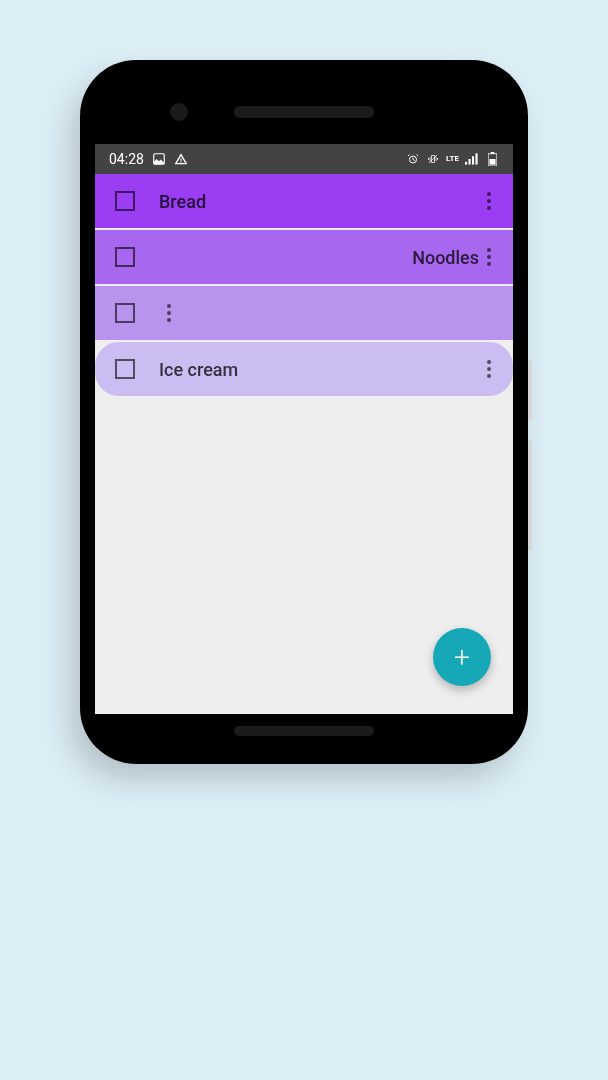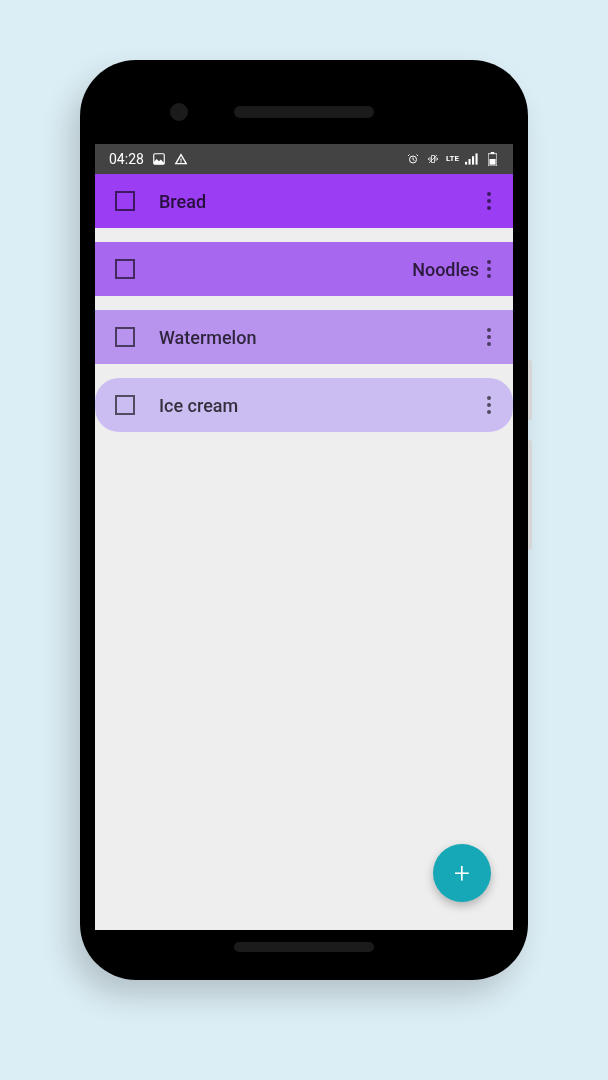--- a/index.html
+++ b/index.html
@@ -19,21 +19,21 @@
     content: "";
     position: absolute;
     inset: 0;
     border-radius: 56px;
     box-shadow: -10px 16px 30px rgba(0,0,0,0.18);
     z-index: 0;
   }
   .phone {
     position: relative;
     width: 448px;
-    height: 920px;
+    height: 704px;
     background: #000;
     border-radius: 56px;
     padding: 10px;
     z-index: 1;
   }
   .phone-inner {
     position: relative;
     width: 100%;
     height: 100%;
     background: #000;
@@ -115,21 +115,21 @@
   .app-title {
     font-size: 22px;
     font-weight: 800;
     color: #222;
     letter-spacing: -0.3px;
   }
   .appbar-actions { display: flex; align-items: center; gap: 18px; padding-right: 6px; }
   .icon-btn { width: 28px; height: 28px; display: inline-flex; align-items: center; justify-content: center; cursor: pointer; }
   .icon-btn svg { display: block; }
   
-  .list { display: flex; flex-direction: column; gap: 14px; }
+  .list { display: flex; flex-direction: column; gap: 2px; }
   .todo-item {
     height: 54px;
     display: flex;
     align-items: center;
     padding: 0 14px 0 20px;
   }
   .check {
     width: 20px;
     height: 20px;
     border: 2.5px solid rgba(0,0,0,0.6);
@@ -251,21 +251,20 @@
               <div class="check"></div>
               <div class="todo-label">Noodles</div>
               <div class="more-dots">
                 <span></span>
                 <span></span>
                 <span></span>
               </div>
             </div>
             <div class="todo-item" style="background: rgb(185, 148, 239);">
               <div class="check"></div>
-              <div class="todo-label">Watermelon</div>
               <div class="more-dots">
                 <span></span>
                 <span></span>
                 <span></span>
               </div>
             </div>
             <div class="todo-item" style="background: rgb(203, 189, 242); border-radius: 24px;">
               <div class="check"></div>
               <div class="todo-label">Ice cream</div>
               <div class="more-dots">

